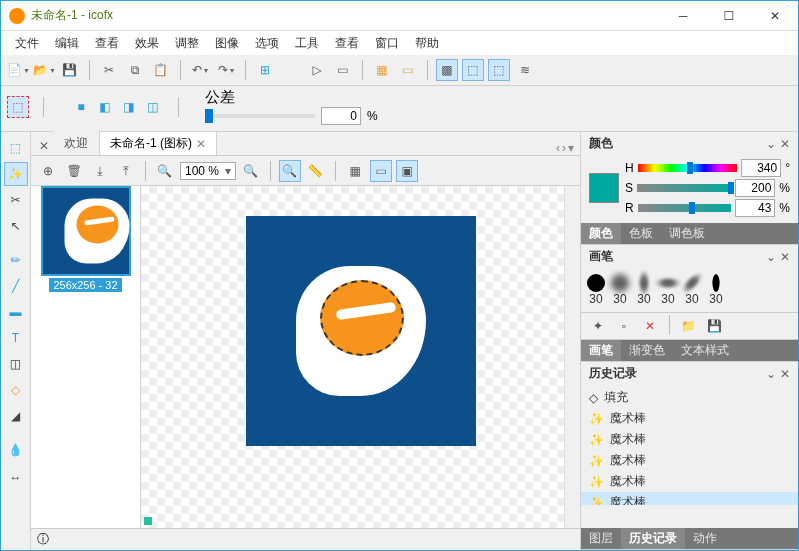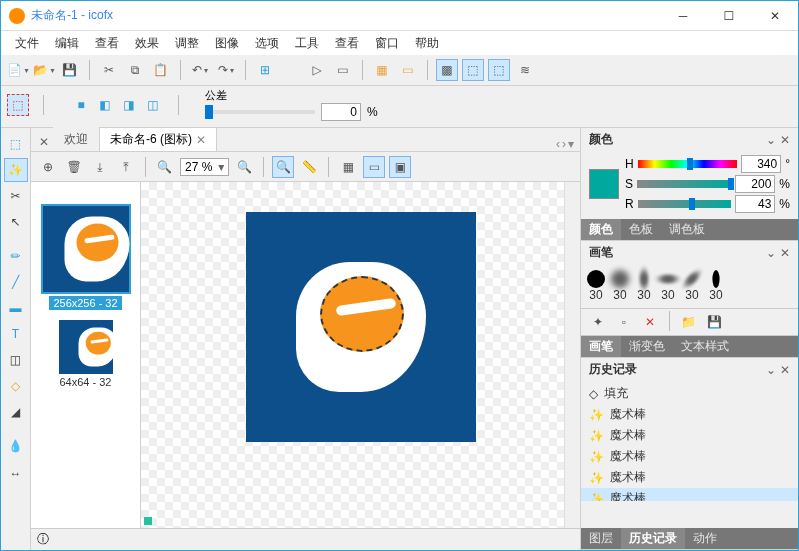--- a/index.html
+++ b/index.html
@@ -1,50 +1,50 @@
 <!DOCTYPE html>
 <html><head>
 <meta charset="utf-8">
 <style>
 *{box-sizing:border-box;margin:0;padding:0;font-family:"Microsoft YaHei",Segoe UI,sans-serif;font-size:12px;user-select:none}
 body{width:799px;height:551px;background:#f0f0f0;overflow:hidden;display:flex;flex-direction:column;border:1px solid #2e9fd8}
 .titlebar{height:30px;background:#fff;display:flex;align-items:center;padding-left:8px;border-bottom:1px solid #ddd}
 .titlebar .logo{width:16px;height:16px;background:#ff8c00;border-radius:50%;margin-right:6px}
-.titlebar .title{flex:1;color:#3b82f6}
+.titlebar .title{flex:1;color:#4d7c0f}
 .winbtns{display:flex}
 .winbtn{width:46px;height:30px;display:flex;align-items:center;justify-content:center;color:#333}
 .menubar{height:24px;background:#fff;display:flex;align-items:center;padding:0 6px}
 .menuitem{padding:16px 8px;color:#333}
 .searchbox{margin-left:auto;border:1px solid #aaa;padding:2px 6px;width:200px;color:#888;margin-right:6px}
 .toolbar{background:#f0f0f0;padding:4px 6px;display:flex;align-items:center;gap:4px;border-bottom:1px solid #d0d0d0}
 .tbtn{width:22px;height:22px;display:flex;align-items:center;justify-content:center;border:1px solid transparent;color:#555}
 .tbtn.dd::after{content:"▾";font-size:8px;margin-left:2px;color:#666}
 .sep{width:1px;height:20px;background:#bbb;margin:0 4px}
 .tbtn.active{background:#cce8ff;border-color:#7eb4ea}
 .tolerance-row{background:#f0f0f0;padding:2px 6px 6px;display:flex;align-items:center;gap:10px;border-bottom:1px solid #d0d0d0}
 .sel-icons{display:flex;gap:2px;align-items:center;margin-left:12px}
 .tolerance{display:flex;flex-direction:column;gap:0;margin-left:12px}
-.tolerance .lbl{font-size:11px}
+.tolerance .lbl{font-size:15px}
 .slider{width:110px;height:4px;background:#ddd;position:relative}
 .slider .thumb{width:8px;height:14px;background:#0078d7;position:absolute;top:-5px;left:0}
 .nbox{width:40px;border:1px solid #aaa;padding:1px 3px;background:#fff;text-align:right}
 .main{flex:1;display:flex;min-height:0}
 .leftrail{width:30px;background:#f0f0f0;border-right:1px solid #d0d0d0;display:flex;flex-direction:column;align-items:center;padding-top:4px;gap:2px}
 .ltool{width:24px;height:24px;display:flex;align-items:center;justify-content:center;border:1px solid transparent;color:#444}
 .ltool.active{background:#cce8ff;border-color:#7eb4ea}
 .center{flex:1;display:flex;flex-direction:column;min-width:0}
 .tabs{height:24px;background:#f0f0f0;display:flex;align-items:flex-end;padding:0 6px;border-bottom:1px solid #d0d0d0}
 .tabs .xbtn{width:16px;color:#666;padding:2px}
 .tab{padding:3px 10px;background:#f0f0f0;color:#555;border:1px solid transparent;border-bottom:none;display:flex;align-items:center;gap:4px}
 .tab.active{background:#fff;border-color:#d0d0d0;color:#000}
 .tabs .nav{margin-left:auto;display:flex;gap:2px;color:#888}
 .doc-toolbar{height:30px;background:#f0f0f0;display:flex;align-items:center;padding:0 6px;gap:4px;border-bottom:1px solid #d0d0d0}
 .zoomsel{border:1px solid #aaa;background:#fff;padding:1px 4px;display:flex;align-items:center;gap:6px}
 .doc-body{flex:1;display:flex;min-height:0;background:#fff}
-.thumbs{width:110px;border-right:1px solid #d0d0d0;overflow:auto;padding:22px;display:flex;flex-direction:column;gap:10px;align-items:center}
+.thumbs{width:110px;border-right:1px solid #d0d0d0;overflow:auto;padding:0;display:flex;flex-direction:column;gap:0;align-items:center}
 .thumb-item{display:flex;flex-direction:column;align-items:center;gap:2px}
 .thumb-img{width:90px;height:90px;background:#0d4f8b;border:2px solid transparent;display:flex;align-items:center;justify-content:center}
 .thumb-item.sel .thumb-img{border-color:#2e9fd8}
 .thumb-item.sel .thumb-lbl{background:#2e9fd8;color:#fff;padding:1px 4px}
 .thumb-lbl{font-size:11px;color:#333}
 .canvas-area{flex:1;overflow:auto;position:relative;background-image:linear-gradient(45deg,#eee 25%,transparent 25%),linear-gradient(-45deg,#eee 25%,transparent 25%),linear-gradient(45deg,transparent 75%,#eee 75%),linear-gradient(-45deg,transparent 75%,#eee 75%);background-size:16px 16px;background-position:0 0,0 8px,8px -8px,-8px 0}
 .canvas{width:230px;height:230px;background:#0d4f8b;margin:30px auto;position:relative;display:flex;align-items:center;justify-content:center}
 .logo-shape{position:relative;width:130px;height:130px}
 .logo-white{width:130px;height:130px;background:#fff;border-radius:50% 50% 60% 40%/50% 50% 70% 40%;position:absolute}
 .logo-orange{width:84px;height:76px;background:#f7941d;border-radius:50%;position:absolute;top:14px;left:24px;border:2px dashed #333}
@@ -173,38 +173,38 @@
     <div class="ltool">↔</div>
   </div>
 
   <div class="center">
     <div class="tabs">
       <div class="xbtn">✕</div>
       <div class="tab">
           <span>欢迎</span>
         </div>
       <div class="tab active">
-          <span>未命名-6 (图标)</span>
+          <span>未命名-1 (图标)</span>
           <span style="color:#888">✕</span>
         </div>
       <div class="nav">
         <span>‹</span>
         <span>›</span>
         <span>▾</span>
       </div>
     </div>
     <div class="doc-toolbar">
       <div class="tbtn">⊕</div>
       <div class="tbtn">🗑</div>
       <div class="tbtn">⤓</div>
       <div class="tbtn">⤒</div>
       <div class="sep"></div>
       <div class="tbtn">🔍</div>
       <div class="zoomsel">
-          <span>27 %</span>
+          <span>100 %</span>
           <span style="color:#666">▾</span>
         </div>
       <div class="tbtn">🔍</div>
       <div class="sep"></div>
       <div class="tbtn active">🔍</div>
       <div class="tbtn">📏</div>
       <div class="sep"></div>
       <div class="tbtn">▦</div>
       <div class="tbtn active">▭</div>
       <div class="tbtn active">▣</div>
@@ -213,30 +213,20 @@
       <div class="thumbs">
         <div class="thumb-item sel">
           <div class="thumb-img">
               <div class="logo-shape" style="transform:scale(.5)">
                 <div class="logo-white"></div>
                 <div class="logo-orange" style="border:none"></div>
                 <div class="logo-slit"></div>
               </div>
             </div>
           <div class="thumb-lbl">256x256 - 32</div>
-        </div>
-        <div class="thumb-item">
-          <div class="thumb-img small">
-              <div class="logo-shape" style="transform:scale(.3)">
-                <div class="logo-white"></div>
-                <div class="logo-orange" style="border:none"></div>
-                <div class="logo-slit"></div>
-              </div>
-            </div>
-          <div class="thumb-lbl">64x64 - 32</div>
         </div>
       </div>
       <div class="canvas-area">
         <div class="scroll-y"></div>
         <div class="canvas">
           <div class="logo-shape">
             <div class="logo-white"></div>
             <div class="logo-orange"></div>
             <div class="logo-slit"></div>
           </div>

